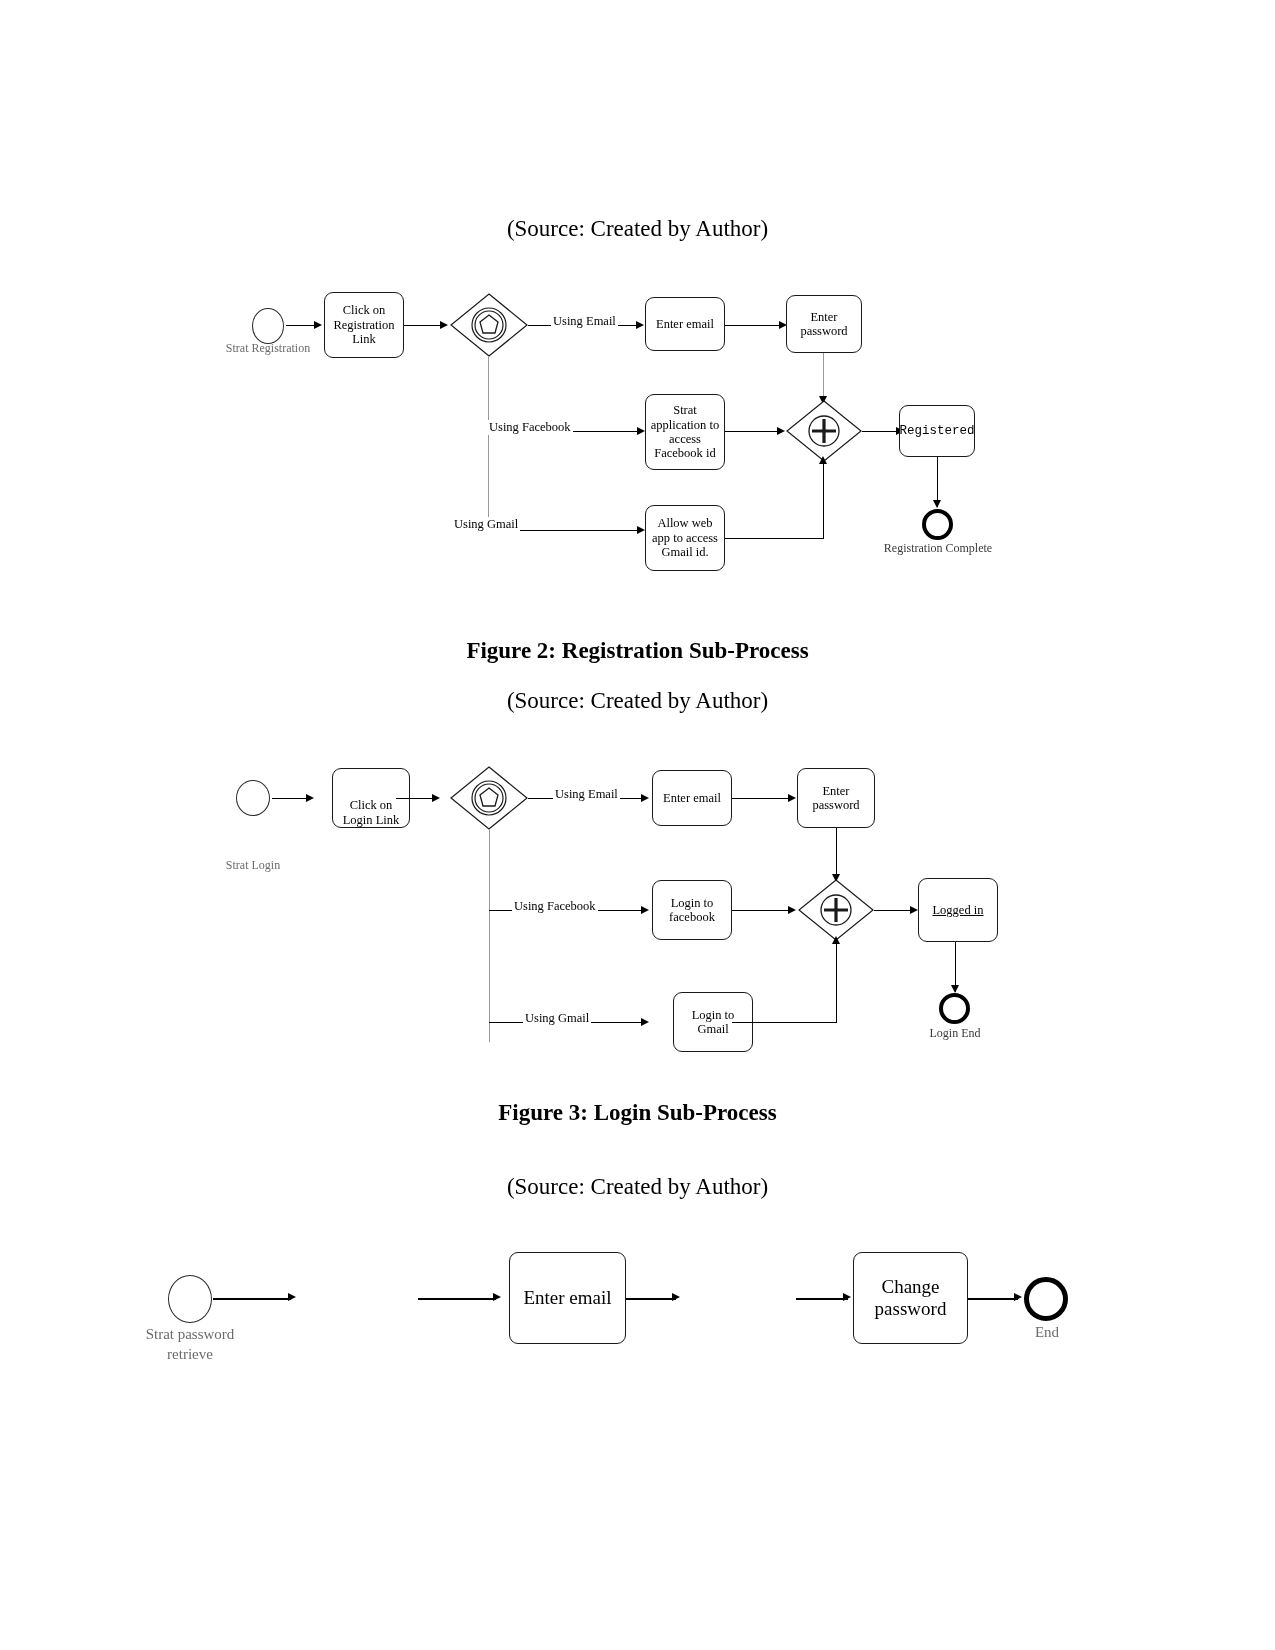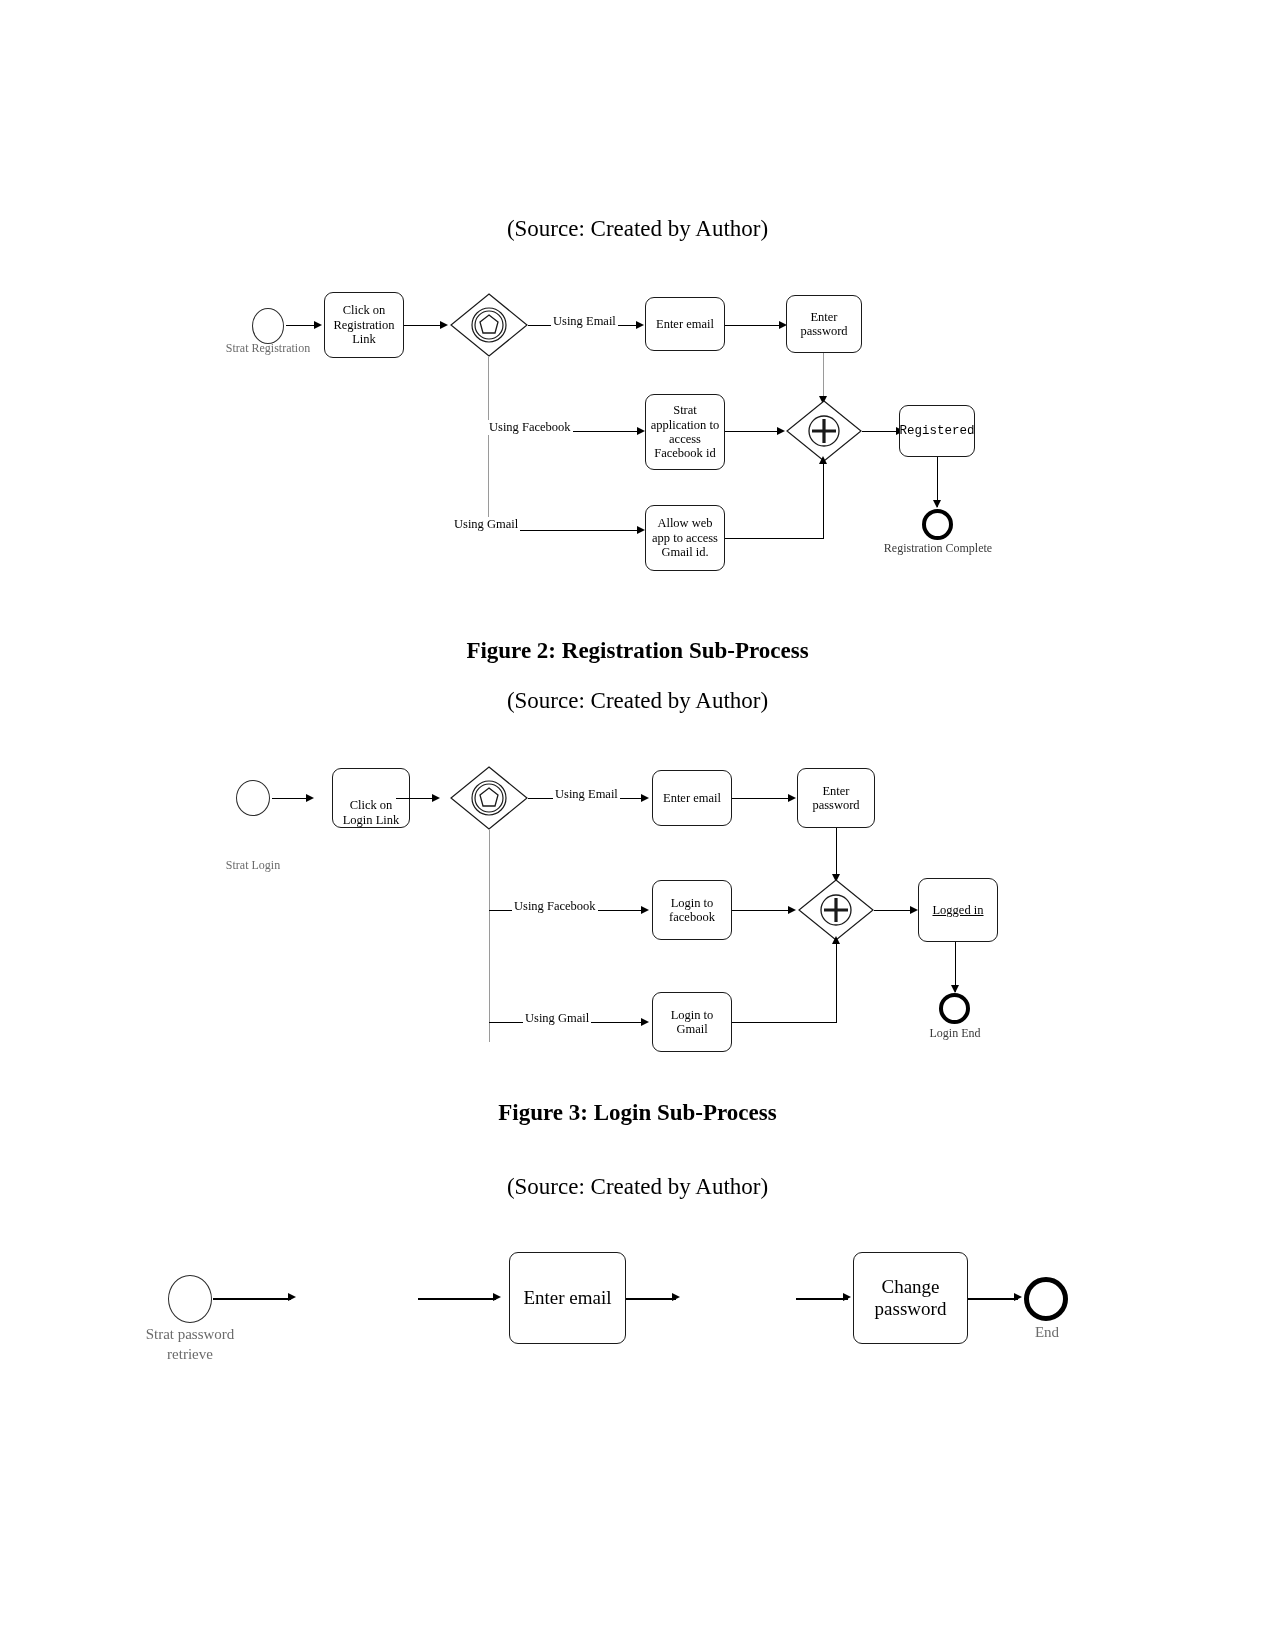--- a/index.html
+++ b/index.html
@@ -283,21 +283,21 @@
     <div class="ln v" style="left:955px; top:942px; height:50px;"></div>
     <div class="arrow-d" style="left:951px; top:985px;"></div>
 
     <div class="end-event" style="left:939px; top:993px; width:31px; height:31px;"></div>
     <div class="event-label dark" style="left:895px; top:1026px; width:120px; font-size:12px;">Login End</div>
 
     <div class="ln h" style="left:489px; top:1022px; width:155px;"></div>
     <div class="flow-label" style="left:523px; top:1011px; font-size:12.5px;">Using Gmail</div>
     <div class="arrow-r" style="left:641px; top:1018px;"></div>
 
-    <div class="task" style="left:652px; top:992px; width:80px; height:60px; font-size:12.5px;text-align:center;">
+    <div class="task" style="left:673px; top:992px; width:80px; height:60px; font-size:12.5px;text-align:center;">
       <span>Login to Gmail</span>
     </div>
 
     <div class="ln h" style="left:732px; top:1022px; width:105px;"></div>
     <div class="ln v" style="left:836px; top:942px; height:81px;"></div>
     <div class="arrow-u" style="left:832px; top:936px;"></div>
   </div>
 
   <div class="abs fig-caption" style="left:0; top:1100px; width:1275px;">Figure 3: Login Sub-Process</div>
   <div class="abs fig-source" style="left:0; top:1174px; width:1275px;">(Source:  Created by Author)</div>

